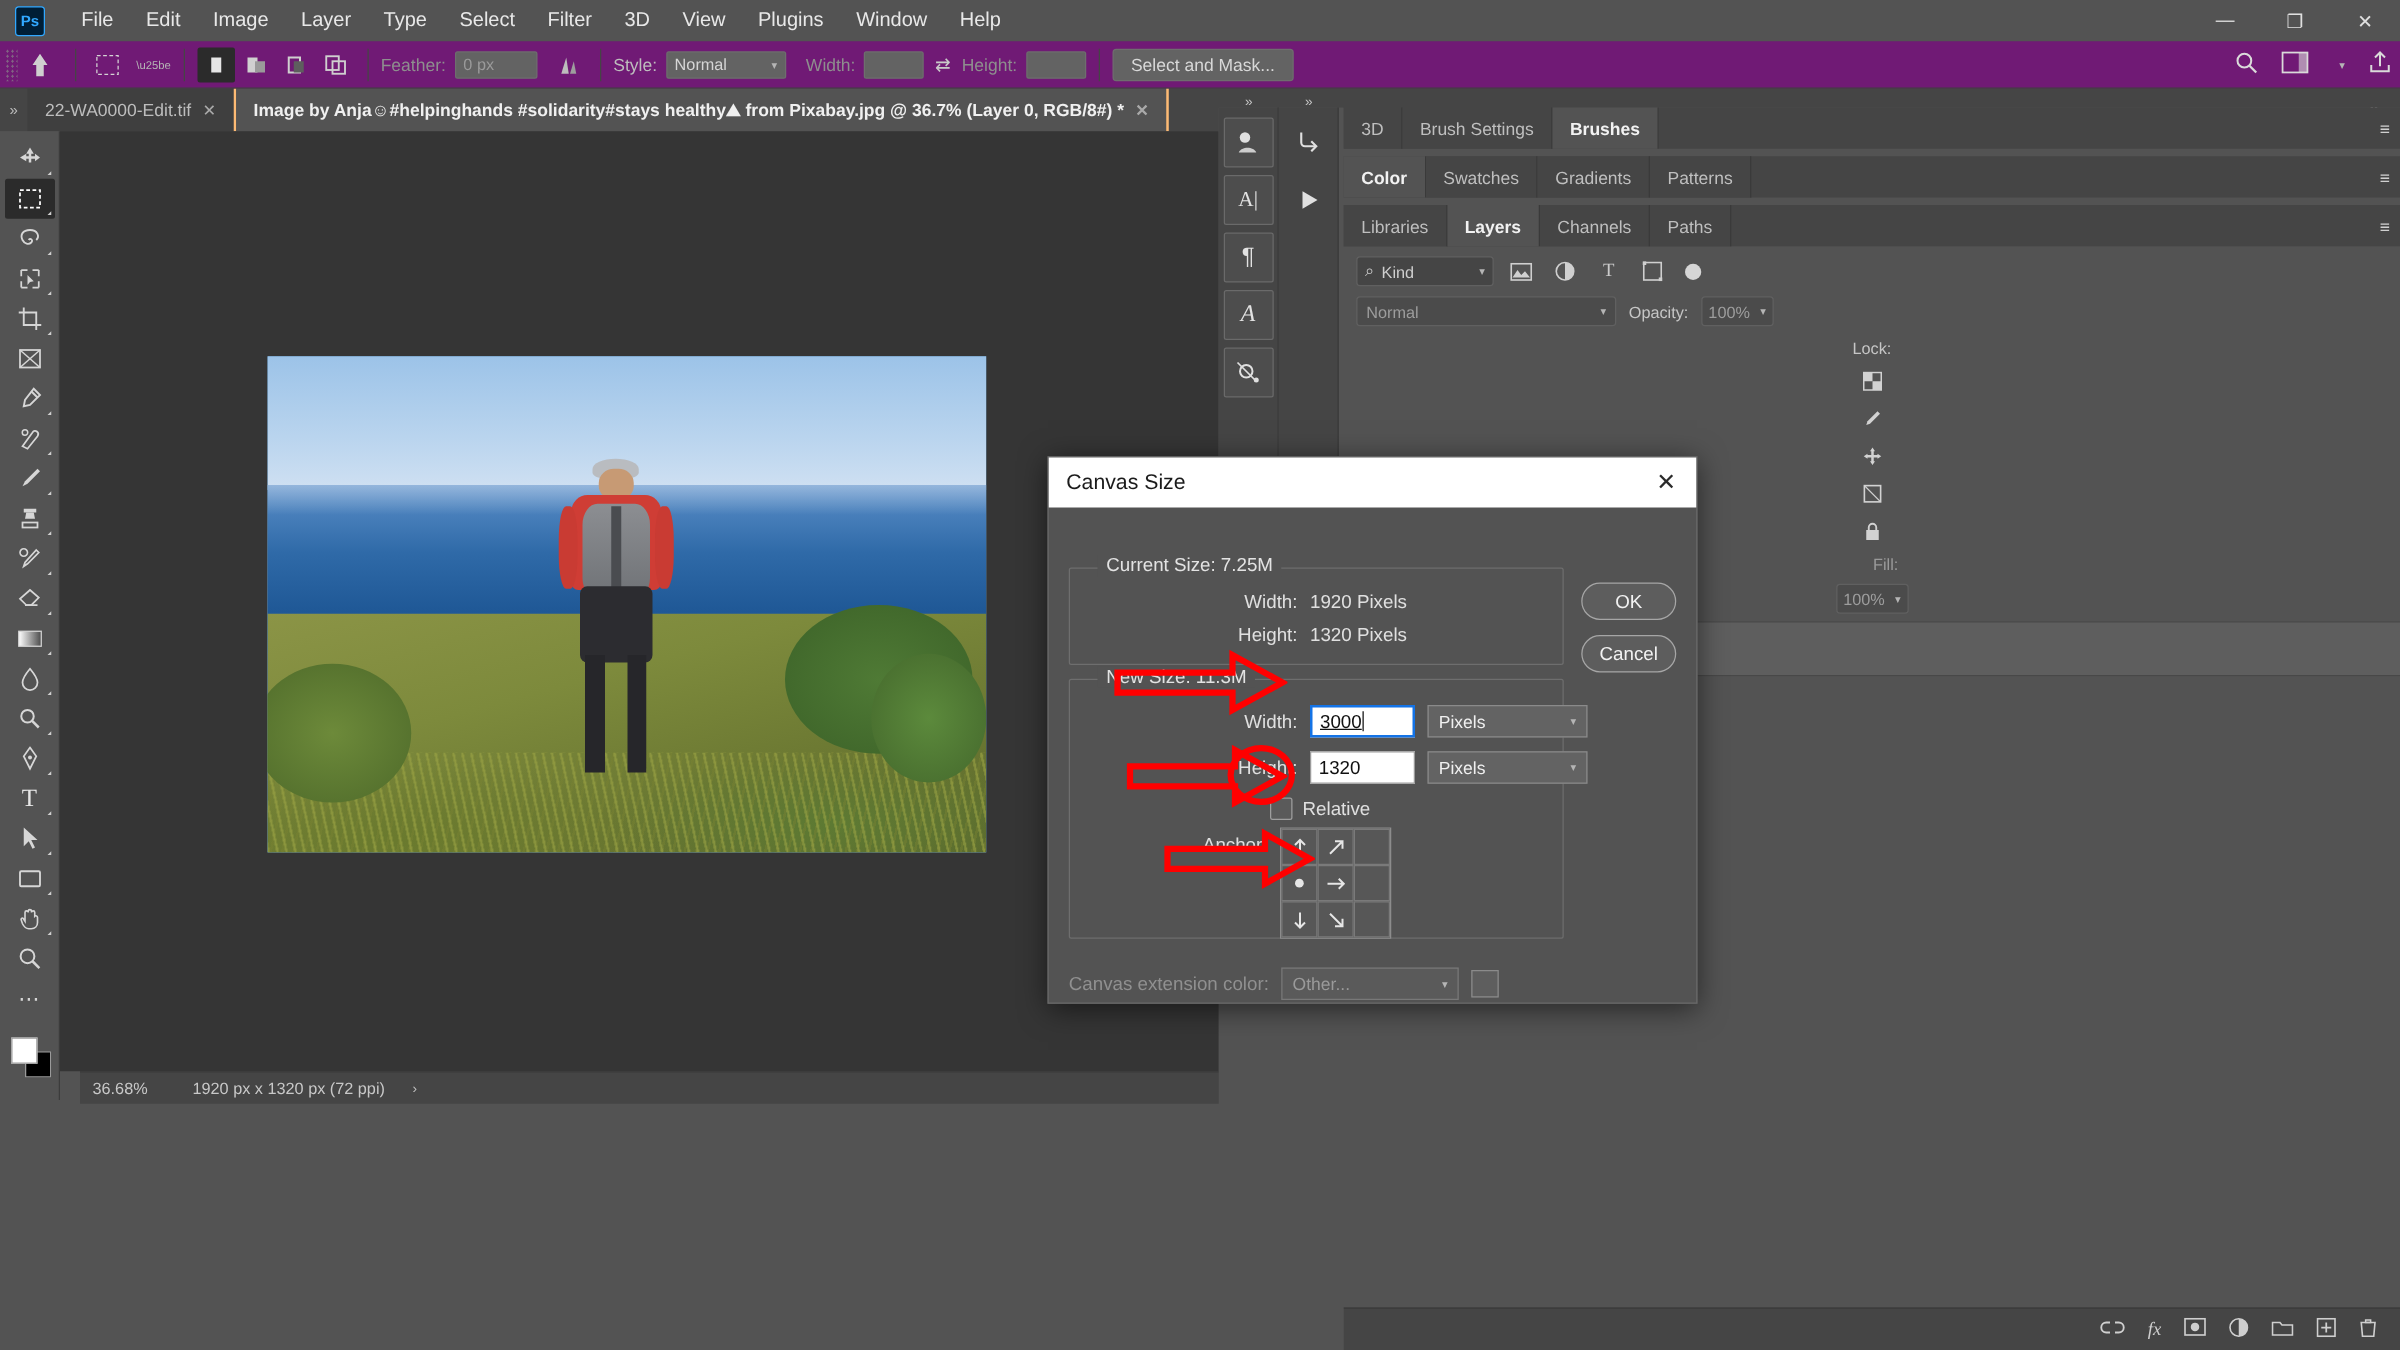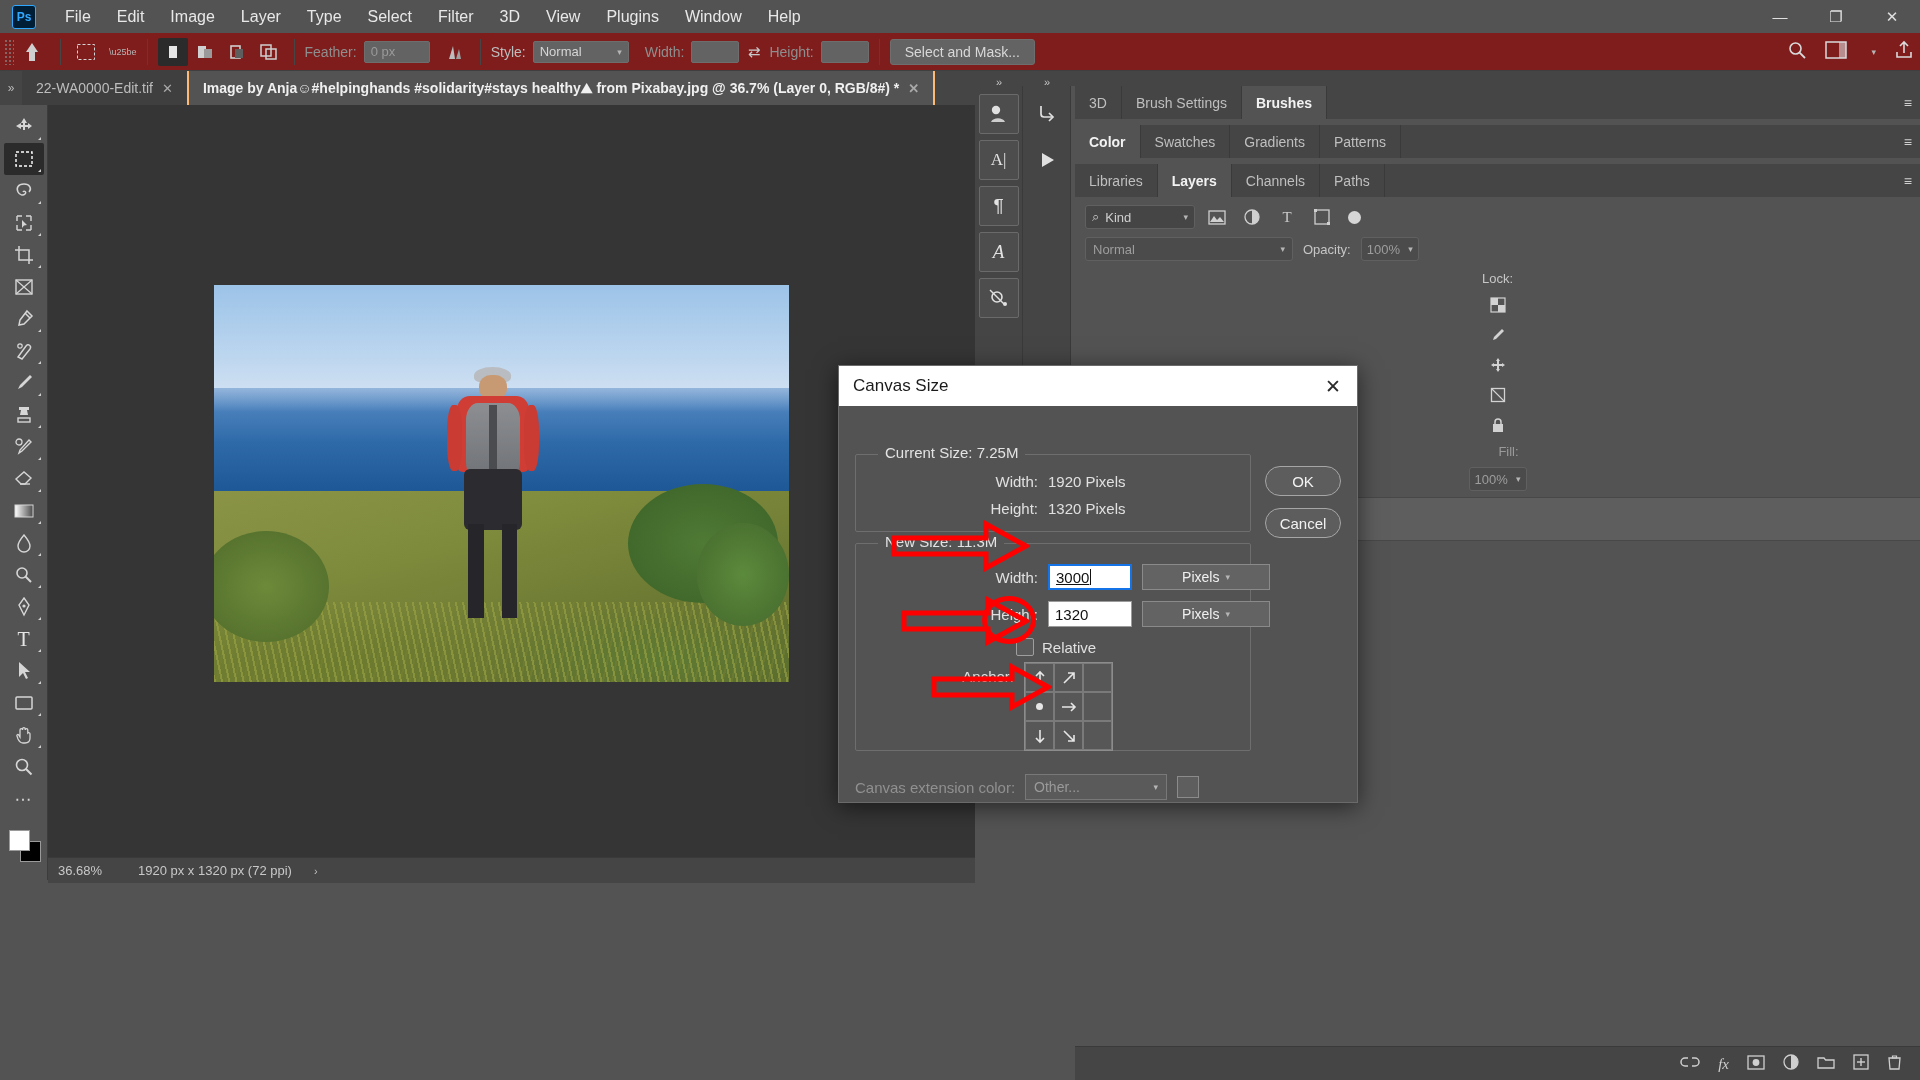--- a/index.html
+++ b/index.html
@@ -29,21 +29,21 @@
   }
   .win-controls { position: absolute; right: 0; top: 0; display: flex; height: 33px; }
   .win-btn {
     width: 56px; height: 33px; display: flex; align-items: center; justify-content: center;
     color: #e0e0e0; font-size: 15px;
   }
 
   
   .optionsbar {
     position: absolute; left: 0; top: 33px; width: 1920px; height: 38px;
-    background: #7f1d1d; border-bottom: 1px solid #3f3f3f;
+    background: #701a75; border-bottom: 1px solid #3f3f3f;
     display: flex; align-items: center; color: #c9c9c9; font-size: 14px;
   }
   .grip { width: 10px; height: 26px; margin-left: 4px;
     background-image: radial-gradient(#8a8a8a 1px, transparent 1px);
     background-size: 4px 4px; opacity: .65; }
   .opt-sep { width: 1px; height: 26px; background: #454545; margin: 0 10px; }
   .tool-preset {
     width: 36px; height: 28px; display: flex; align-items: center; justify-content: center;
   }
   .marquee-icons { display: flex; gap: 2px; align-items: center; }
@@ -174,21 +174,21 @@
     background: #4a4c50; }
   .p-shorts { position: absolute; left: 20%; top: 41%; width: 60%; height: 24%;
     background: #2c2c30; border-radius: 10%; }
   .p-leg-l { position: absolute; left: 25%; top: 63%; width: 16%; height: 37%;
     background: #26262a; }
   .p-leg-r { position: absolute; right: 25%; top: 63%; width: 16%; height: 37%;
     background: #26262a; }
 
   
   .statusbar {
-    position: absolute; left: 48px; top: 857px; width: 927px; height: 26px;
+    position: absolute; left: 64px; top: 857px; width: 927px; height: 26px;
     background: #454545; display: flex; align-items: center;
     color: #c8c8c8; font-size: 13px; border-top: 1px solid #3a3a3a;
   }
   .status-zoom { width: 78px; padding-left: 10px; }
   .status-info { padding-left: 12px; }
   .status-arrow { margin-left: 22px; color: #c0c0c0; font-size: 11px; }
 
   
   .right-dock {
     position: absolute; left: 975px; top: 86px; width: 945px; height: 994px;
@@ -323,21 +323,21 @@
   }
   .dlg-input.focused {
     border: 2px solid #1473e6; background: #ffffff; text-decoration: underline;
   }
   .cursor-bar {
     display: inline-block; width: 1px; height: 16px; background: #111; margin-left: 1px;
   }
   .dlg-select {
     width: 128px; height: 26px; background: #636363; border: 1px solid #8a8a8a;
     color: #f0f0f0; font-size: 14px; padding: 0 8px;
-    display: flex; align-items: center; justify-content: center;
+    display: flex; align-items: center; justify-content: space-between;
   }
   .checkbox {
     width: 18px; height: 18px; background: #5a5a5a; border: 1px solid #9e9e9e;
     border-radius: 2px;
   }
   .anchor-grid {
     position: absolute; display: grid; grid-template-columns: repeat(3, 29px);
     grid-template-rows: repeat(3, 29px); border: 1px solid #8c8c8c;
   }
   .anchor-cell {

